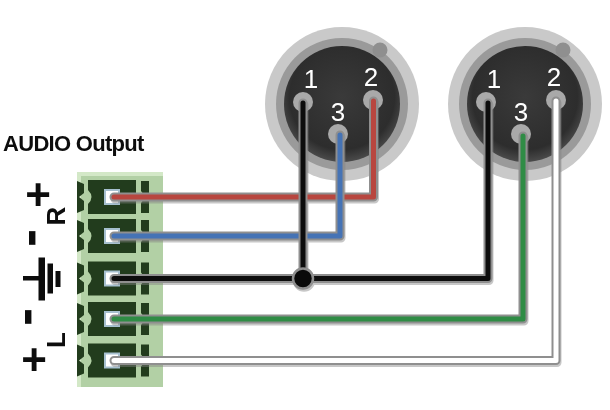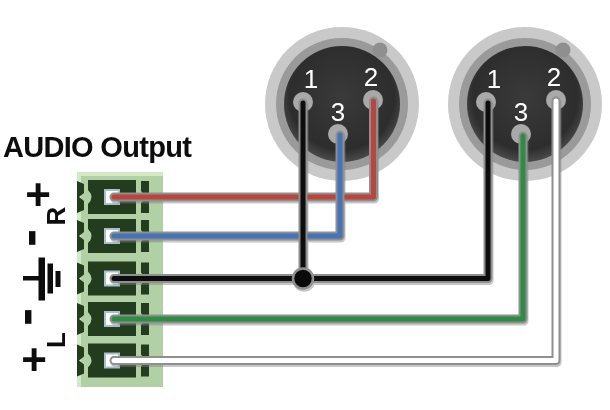--- a/index.html
+++ b/index.html
@@ -3,21 +3,21 @@
 <meta charset="utf-8">
 <style>
   html,body{margin:0;padding:0;background:#fff;}
   .stage{
     position:relative; width:610px; height:410px; overflow:hidden;
     background:#fff; font-family:"Liberation Sans", sans-serif;
   }
   .stage svg{position:absolute; left:0; top:0;}
   .title{
     position:absolute; left:3px; top:131px;
-    font-size:29px; font-weight:bold; color:#0d0d0d; letter-spacing:-0.7px;
+    font-size:22px; font-weight:bold; color:#0d0d0d; letter-spacing:-0.7px;
     white-space:nowrap;
   }
   .lbl{
     position:absolute; color:#0d0d0d; font-weight:bold; line-height:1;
     transform:translate(-50%,-50%); white-space:nowrap;
   }
   .lbl.plus{font-size:44px;}
   .lbl.minus{font-size:54px; transform:translate(-50%,-50%) rotate(90deg);}
   .lbl.chan{font-size:26px; transform:translate(-50%,-50%) rotate(-90deg);}
   .pin-num{

